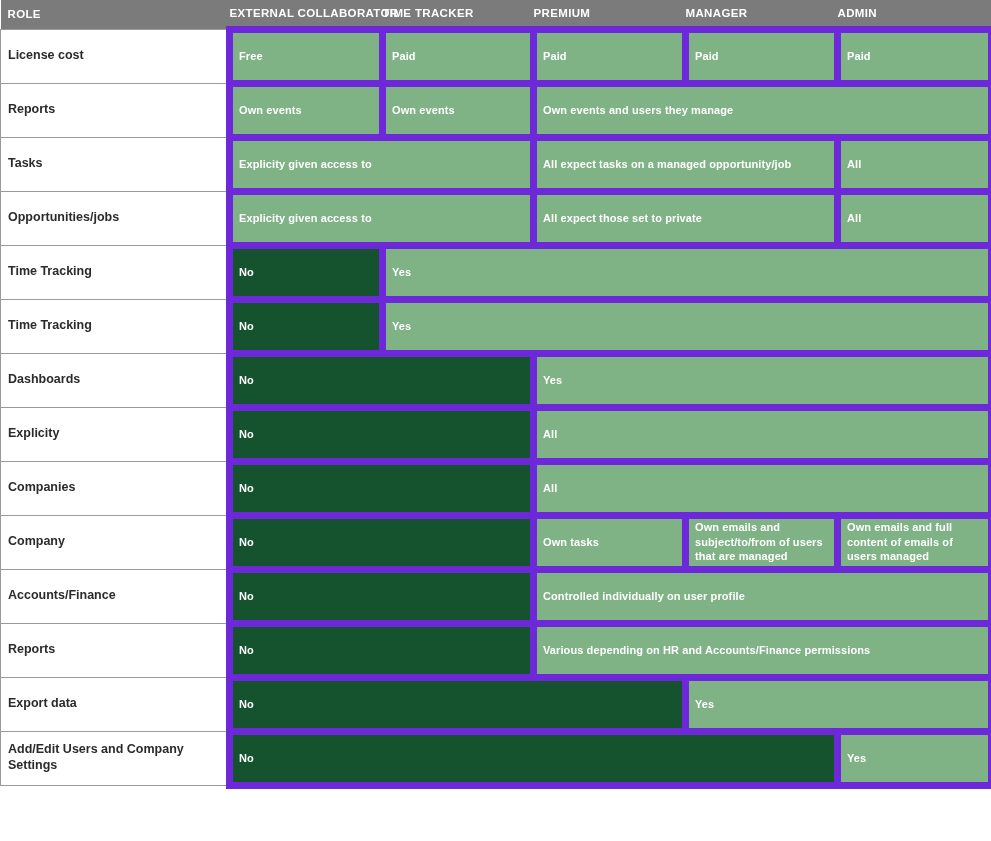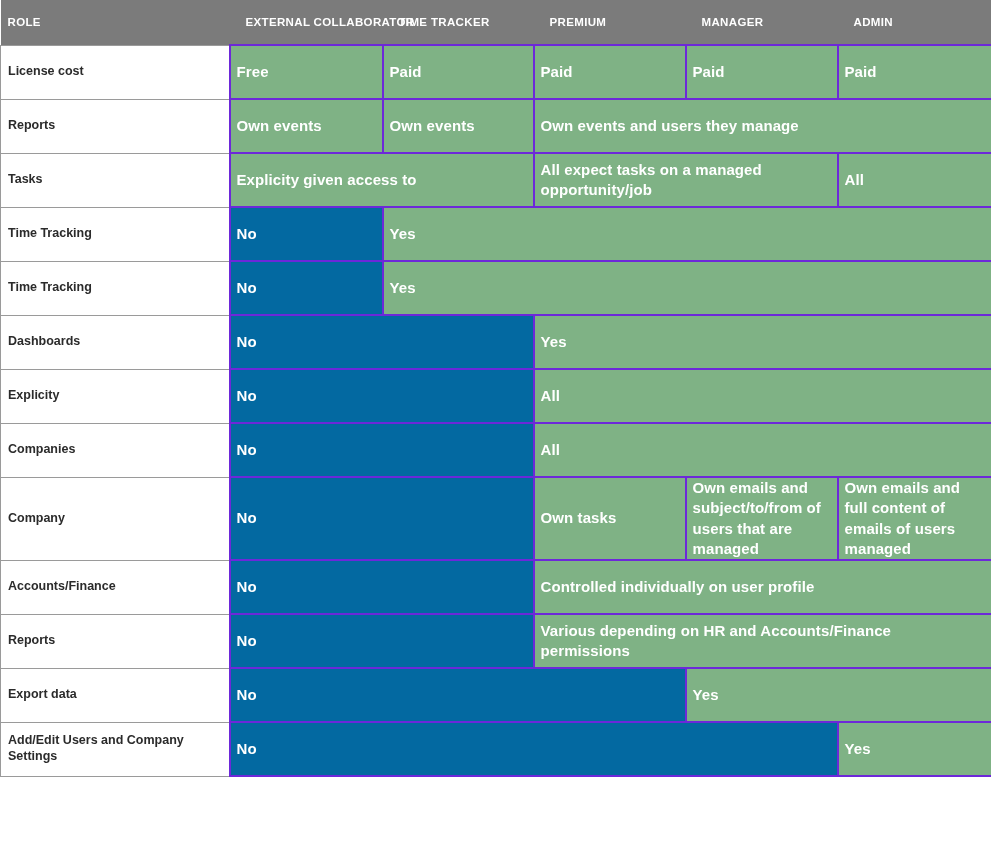--- a/index.html
+++ b/index.html
@@ -15,21 +15,21 @@
   }
 
   .perm-table {
     width: 991px;
     border-collapse: collapse;
     table-layout: fixed;
   }
 
   .perm-table th,
   .perm-table td {
-    padding: 16px;
+    padding: 0;
     margin: 0;
     vertical-align: middle;
     box-sizing: border-box;
   }
 
   
   thead th {
     background: #7b7b7b;
     color: #ffffff;
     height: 29px;
@@ -59,33 +59,33 @@
     border-top: 1px solid #9a9a9a;
     border-bottom: 1px solid #9a9a9a;
     border-left: 1px solid #9a9a9a;
     border-right: 1px solid #9a9a9a;
     line-height: 1.25;
     margin-top: 20px;
   }
 
   td.val {
     color: #ffffff;
-    font-size: 15px;
+    font-size: 11px;
     font-weight: bold;
     line-height: 1.35;
     padding: 0 7px 0 6px;
-    border: 2px solid #6d28d9;
+    border: 7px solid #6d28d9;
     letter-spacing: 0.1px;
   }
 
   td.yes {
     background: #7fb285;
   }
   td.no {
-    background: #0369a1;
+    background: #14532d;
   }
 
   td.val .cell-text {
     display: block;
   }
 </style>
 </head>
 <body>
 
 <table class="perm-table">
@@ -144,20 +144,32 @@
           <span class="cell-text">Explicity given access to</span>
         </td>
         <td class="val yes" colspan="2">
           <span class="cell-text">All expect tasks on a managed opportunity/job</span>
         </td>
         <td class="val yes">
           <span class="cell-text">All</span>
         </td>
       </tr>
       <tr>
+        <td class="role-cell">Opportunities/jobs</td>
+        <td class="val yes" colspan="2">
+          <span class="cell-text">Explicity given access to</span>
+        </td>
+        <td class="val yes" colspan="2">
+          <span class="cell-text">All expect those set to private</span>
+        </td>
+        <td class="val yes">
+          <span class="cell-text">All</span>
+        </td>
+      </tr>
+      <tr>
         <td class="role-cell">Time Tracking</td>
         <td class="val no">
           <span class="cell-text">No</span>
         </td>
         <td class="val yes" colspan="4">
           <span class="cell-text">Yes</span>
         </td>
       </tr>
       <tr>
         <td class="role-cell">Time Tracking</td>

